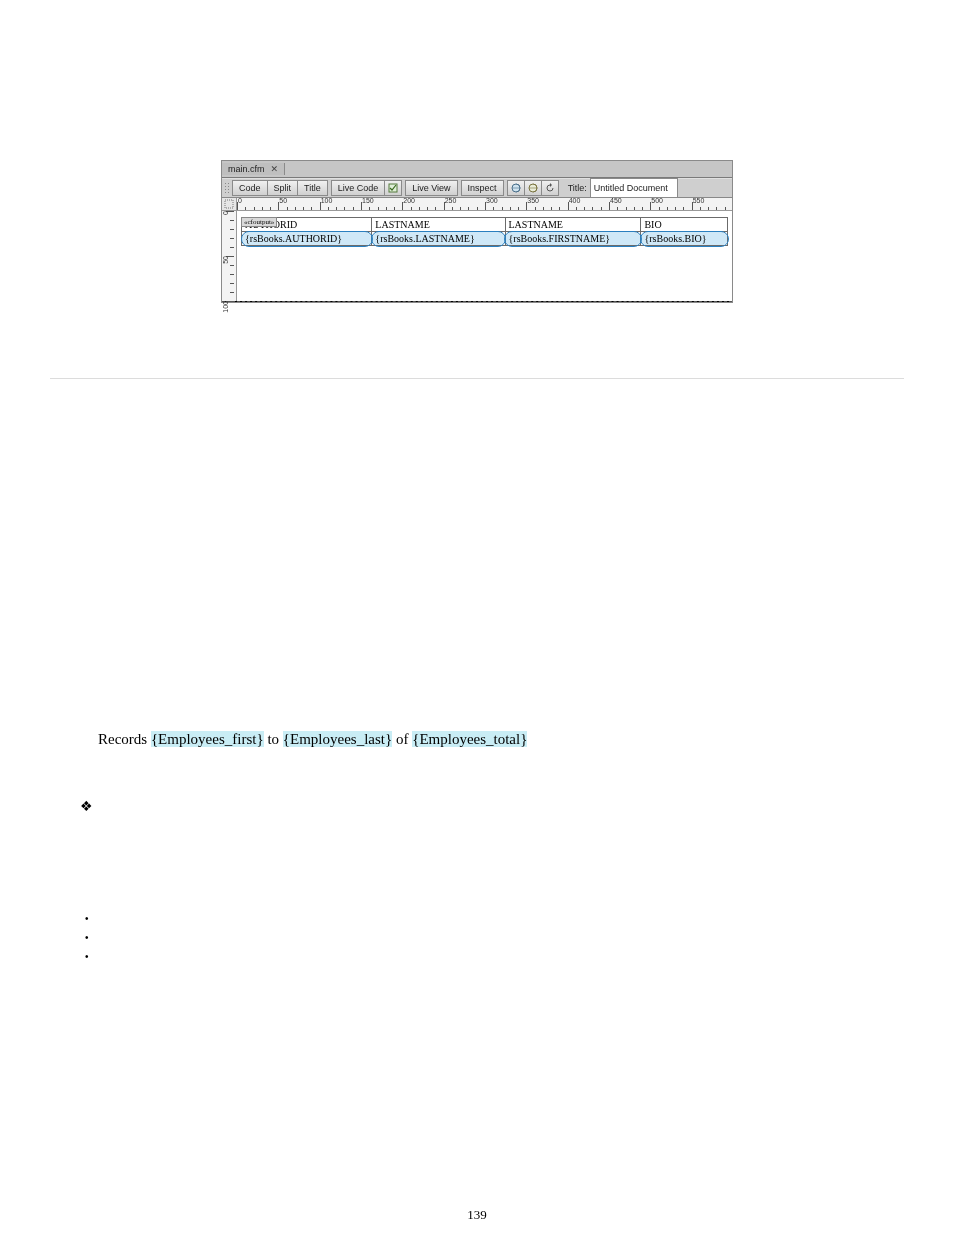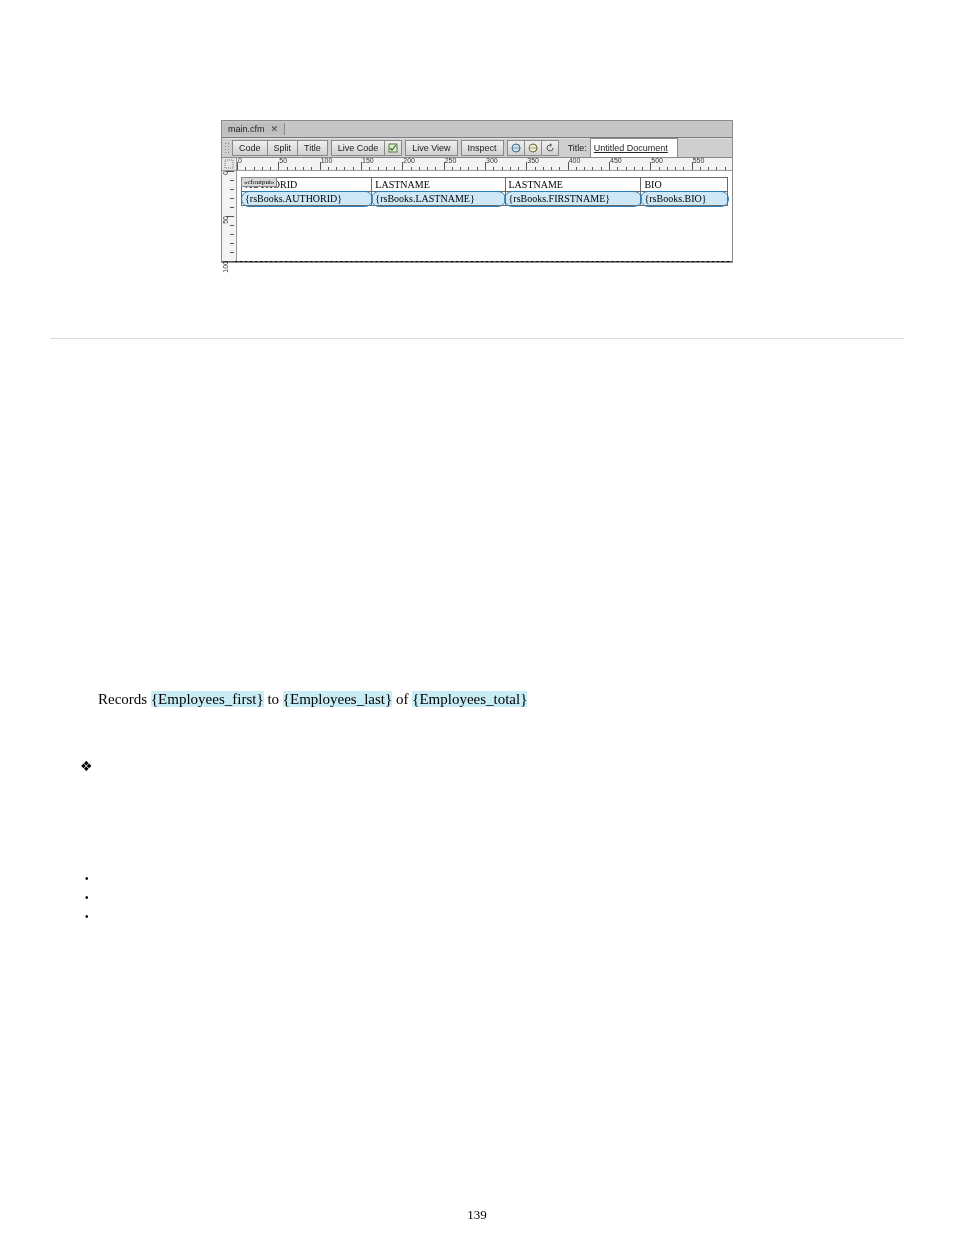--- a/index.html
+++ b/index.html
@@ -12,21 +12,21 @@
   .page {
     width: 954px;
     min-height: 1235px;
     position: relative;
     box-sizing: border-box;
     padding: 40px 50px 30px 50px;
   }
 
   
   .dw-window {
-    margin: 80px auto 0 auto;
+    margin: 120px auto 0 auto;
     width: 510px;
     background: #000000;
     border: 1px solid #8a8a8a;
     font-size: 9px;
   }
   .tab-strip {
     background: #c6c6c6;
     display: flex;
     align-items: center;
     padding: 0;
@@ -86,21 +86,20 @@
     border: 1px solid #8a8a8a;
     background: #fff;
     height: 12px;
     width: 80px;
     font-size: 9px;
     padding: 3px 3px;
     margin-left: 3px;
     display: flex;
     align-items: center;
     color: #222;
-    text-decoration: underline;
   }
 
   
   svg.ic { width: 10px; height: 10px; display: block; }
 
   
   .ruler-row {
     display: flex;
     background: #f3f3f3;
     border-bottom: 1px solid #999;

